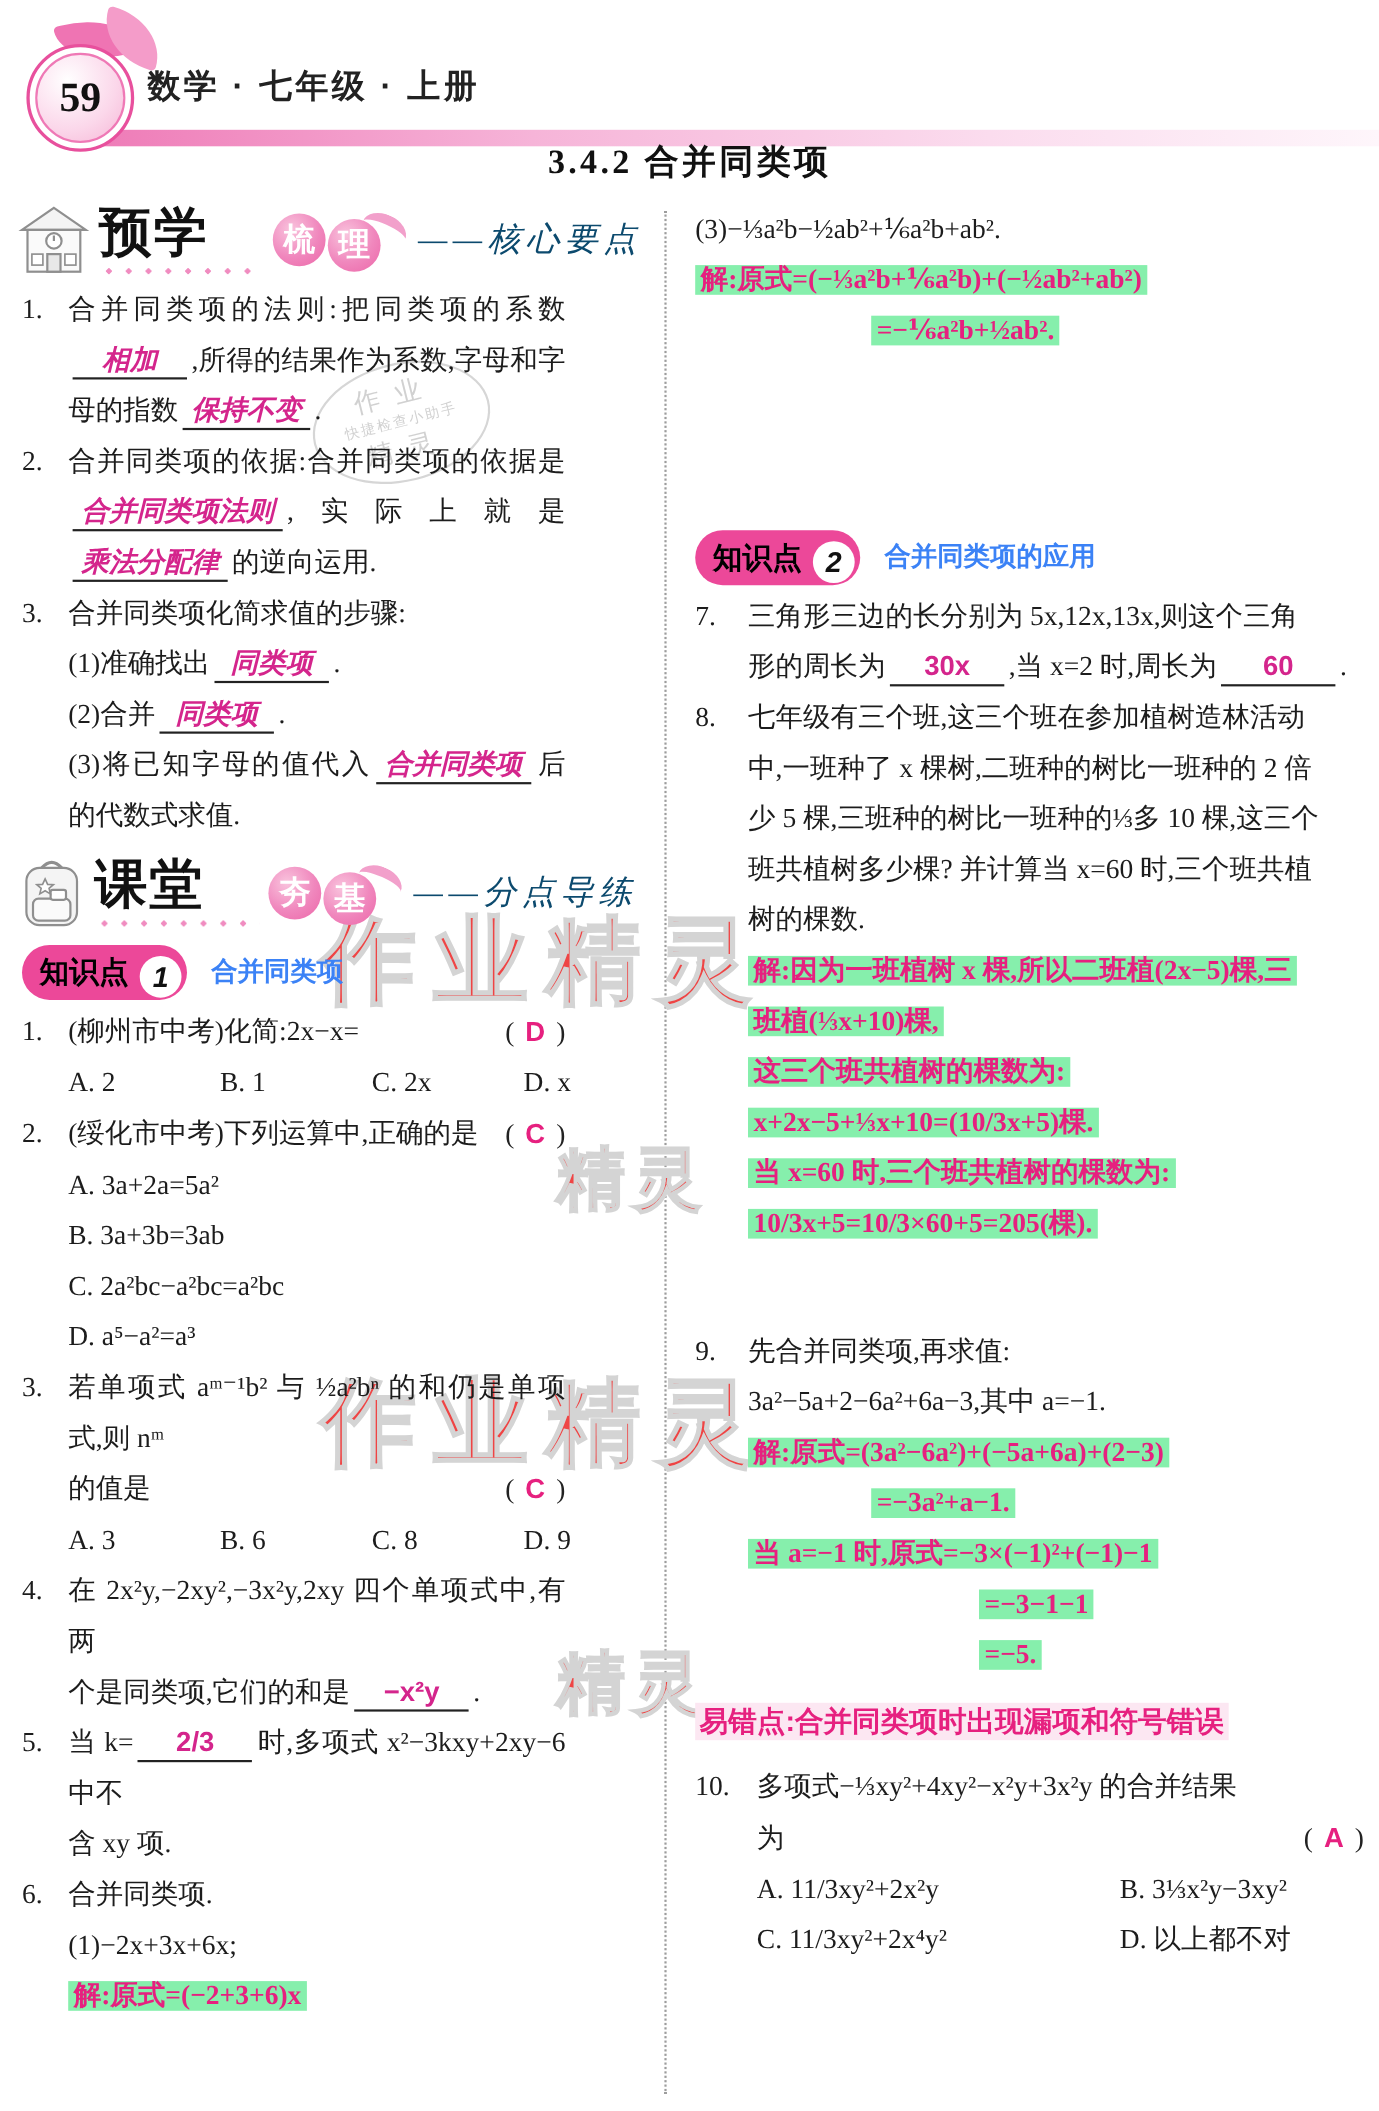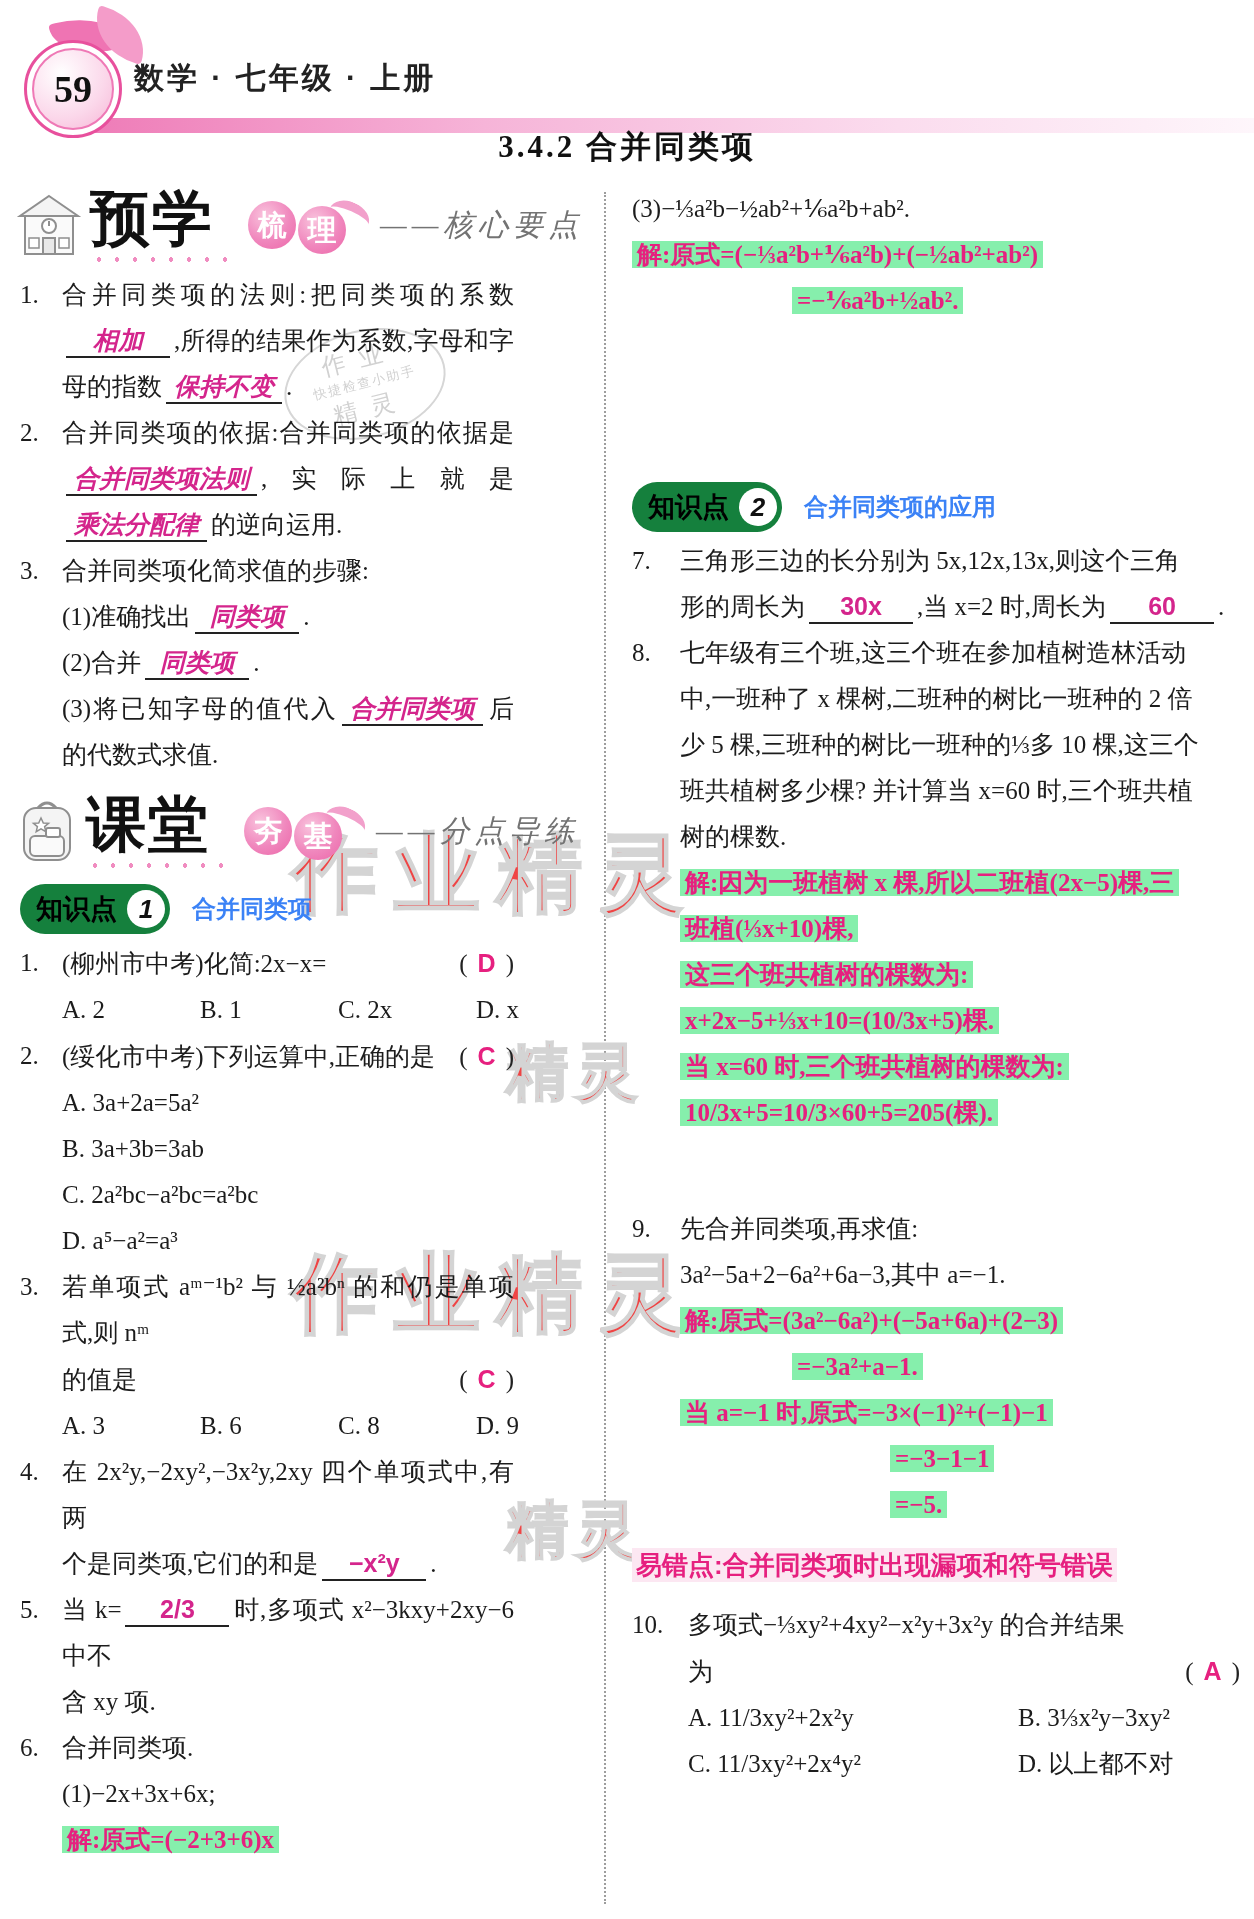--- a/index.html
+++ b/index.html
@@ -23,35 +23,35 @@
   .page-title{position:absolute;left:0;right:0;top:126px;text-align:center;font-size:31px;font-weight:700;
               letter-spacing:3px;color:#111;}
   
   .divider{position:absolute;left:604px;top:192px;height:1712px;border-left:2px dotted #9d9d9d;}
   .col-left{position:absolute;left:20px;top:186px;width:494px;font-size:25px;line-height:46px;}
   .col-right{position:absolute;left:632px;top:186px;width:608px;font-size:25px;line-height:46px;}
   
   .sec-head{display:flex;align-items:center;gap:8px;margin:0 0 8px -4px;}
   .sec-icon{flex:none;}
   .sec-blackwrap{display:flex;flex-direction:column;align-items:flex-start;}
-  .sec-black{font-size:60px;font-weight:900;letter-spacing:2px;color:#111;
+  .sec-black{font-size:48px;font-weight:900;letter-spacing:2px;color:#111;
              font-family:"Liberation Sans","DejaVu Sans",sans-serif;line-height:1.1;}
   .dotline{height:9px;width:150px;margin-top:3px;background-image:radial-gradient(circle 4px,#f08cc0 58%,transparent 62%);
            background-size:18px 9px;background-repeat:repeat-x;}
   .bub{flex:none;width:48px;height:48px;border-radius:50%;color:#fff;font-weight:700;font-size:29px;
        background:radial-gradient(circle at 35% 30%,#f9c3dd 0%,#f087bd 55%,#ec66a8 100%);
        display:flex;align-items:center;justify-content:center;
        font-family:"Liberation Sans","DejaVu Sans",sans-serif;}
   .bub2{margin-left:-6px;transform:translateY(5px);}
   .swoosh{flex:none;width:42px;height:20px;border-top:9px solid #f2a0cb;border-radius:50%;
           transform:rotate(24deg) translateY(-10px);margin-left:-30px;}
-  .sec-sub{font-style:italic;font-size:30px;letter-spacing:5px;color:#737373;margin-left:6px;white-space:nowrap;}
+  .sec-sub{font-style:italic;font-size:30px;letter-spacing:5px;color:#0c4a6e;margin-left:6px;white-space:nowrap;}
   
   .kp-row{display:flex;align-items:center;gap:22px;margin:14px 0 6px 0;}
-  .kp-badge{display:inline-flex;align-items:center;background:#15803d;border-radius:26px;
+  .kp-badge{display:inline-flex;align-items:flex-end;background:#ec4899;border-radius:26px;
             padding:2px 5px 2px 16px;font-weight:700;font-size:27px;color:#000;
             font-family:"Liberation Sans","DejaVu Sans",sans-serif;}
   .kp-num{width:38px;height:38px;background:#fff;border-radius:50%;margin-left:10px;
           display:flex;align-items:center;justify-content:center;font-style:italic;
           font-weight:700;font-size:26px;color:#111;}
   .kp-head{font-weight:700;font-size:24px;color:#3b82f6;
            font-family:"Liberation Sans","DejaVu Sans",sans-serif;}
   
   .q{position:relative;padding-left:42px;text-align:justify;}
   .q-r{padding-left:48px;}

